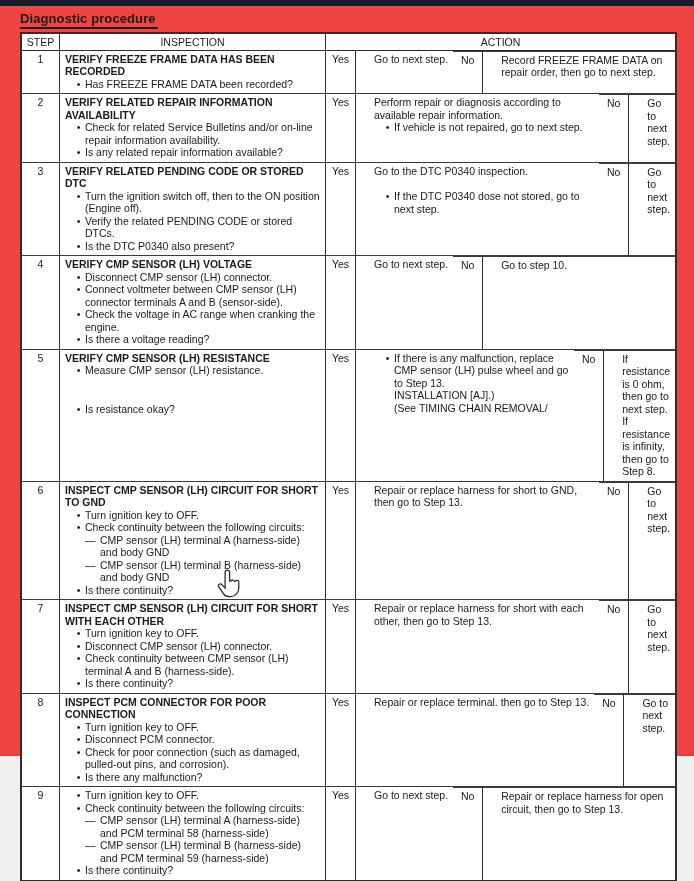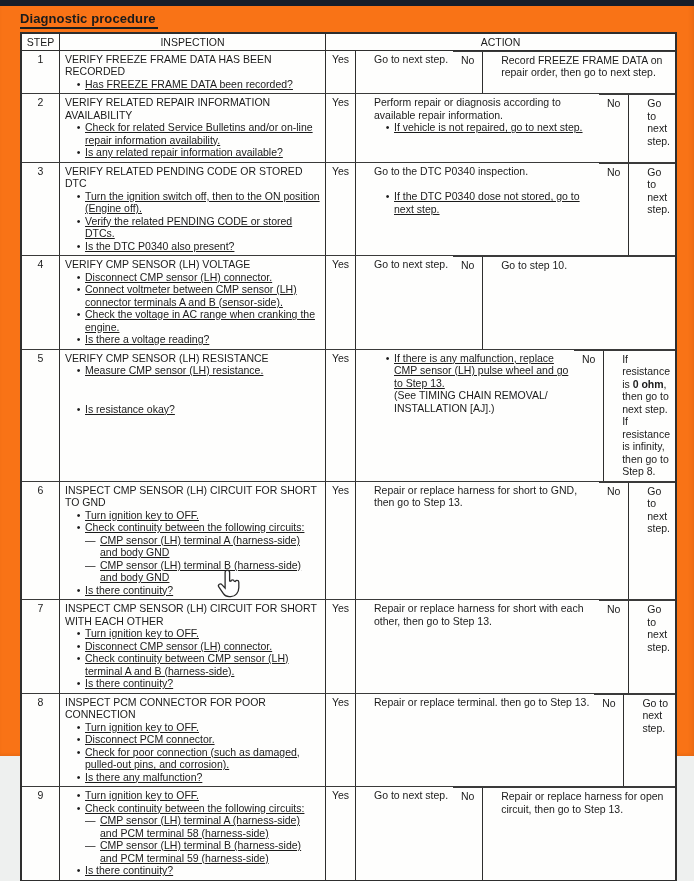--- a/index.html
+++ b/index.html
@@ -5,21 +5,21 @@
   * { box-sizing: border-box; }
   html,body { margin:0; padding:0; }
   body {
     width:694px; height:881px; overflow:hidden;
     background:#eef0ef;
     font-family:"Liberation Sans", sans-serif;
     color:#1b1b1b;
   }
   .page {
     position:relative; width:694px; height:756px;
-    background:#f97316;
+    background:#ef4444;
     box-shadow: inset -3px 0 4px rgba(0,0,0,0.05), inset 0 -2px 3px rgba(0,0,0,0.04);
   }
   .top-bar {
     position:absolute; top:0; left:0; width:694px; height:6px;
     background:#161e2a;
   }
   .doc-title {
     position:absolute; top:11px; left:20px;
     font-size:13px; font-weight:bold; letter-spacing:0.1px;
     border-bottom:2px solid #1d1d1d; padding-bottom:1px; padding-right:2px;
@@ -37,30 +37,30 @@
   .t-row { display:flex; border-bottom:1.4px solid #3a3a3a; align-items:stretch; }
   .t-row:last-child { border-bottom:none; }
   .c-step { width:38px; border-right:1.4px solid #2e2e2e; text-align:center; padding-top:2px; flex:none; }
   .c-insp { width:266px; border-right:1.4px solid #2e2e2e; padding:2px 5px 3px 5px; flex:none; }
   .c-branches { flex:1; display:flex; flex-direction:row; }
   .branch { display:flex; align-items:stretch; }
   .branch + .branch { border-top:1.2px solid #3a3a3a; }
   .branch:last-child { flex:1; }
   .c-yn { width:30px; border-right:1.2px solid #2e2e2e; text-align:center; padding-top:2px; flex:none; }
   .c-act { flex:1; padding:2px 5px 3px 6px;margin-left:12px; }
-  .insp-title { font-weight:normal; }
+  .insp-title { font-weight:bold; }
   .item { display:flex; }
   .item .mk { flex:none; text-align:center; }
   .i-bullet { margin-left:7px; } .i-bullet .mk { width:13px; }
   .i-dash   { margin-left:20px; } .i-dash .mk { width:15px; text-align:left; }
   .a-bullet { margin-left:7px; } .a-bullet .mk { width:13px; }
   .a-cont { margin-left:20px; }
   .spacer { height:13px; } .spacer2 { height:26px; }
-  .txt { flex:1;text-decoration:underline; }
-  b { font-weight:bold; }
+  .txt { flex:1; }
+  b { font-weight:normal; }
   .cursor {
     position:absolute; left:215px; top:569px; width:26px; height:30px;
     pointer-events:none; z-index:5;
   }
 </style>
 </head>
 <body>
 
 <div class="page">
   <div class="top-bar"></div>
@@ -217,22 +217,22 @@
             </div>
           </div>
           <div class="c-branches">
             <div class="branch">
               <div class="c-yn">Yes</div>
               <div class="c-act">
                 <div class="item a-bullet">
                   <span class="mk">•</span>
                   <span class="txt"><span>If there is any malfunction, replace CMP sensor (LH) pulse wheel and go to Step 13.</span></span>
                 </div>
+                <div class="a-cont"><span>INSTALLATION [AJ].)</span></div>
                 <div class="a-cont"><span>(See TIMING CHAIN REMOVAL/</span></div>
-                <div class="a-cont"><span>INSTALLATION [AJ].)</span></div>
               </div>
             </div>
             <div class="branch">
               <div class="c-yn">No</div>
               <div class="c-act">
                 <div class="a-text"><span>If resistance is </span><b>0 ohm</b><span>, then go to next step.</span></div>
                 <div class="a-text"><span>If resistance is infinity, then go to Step 8.</span></div>
               </div>
             </div>
           </div>

